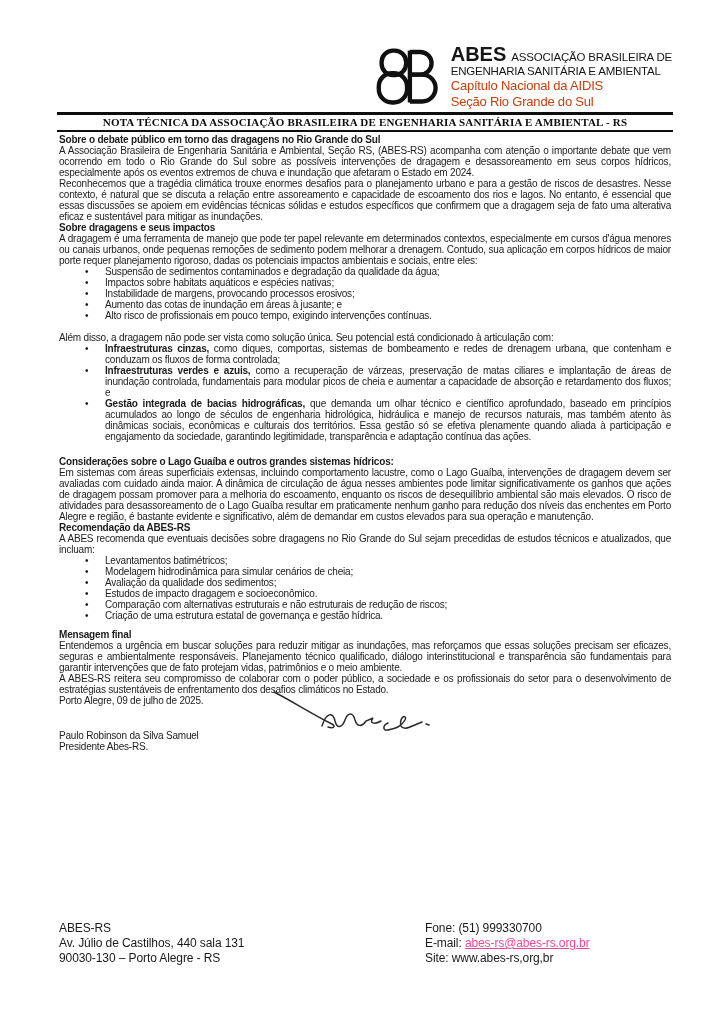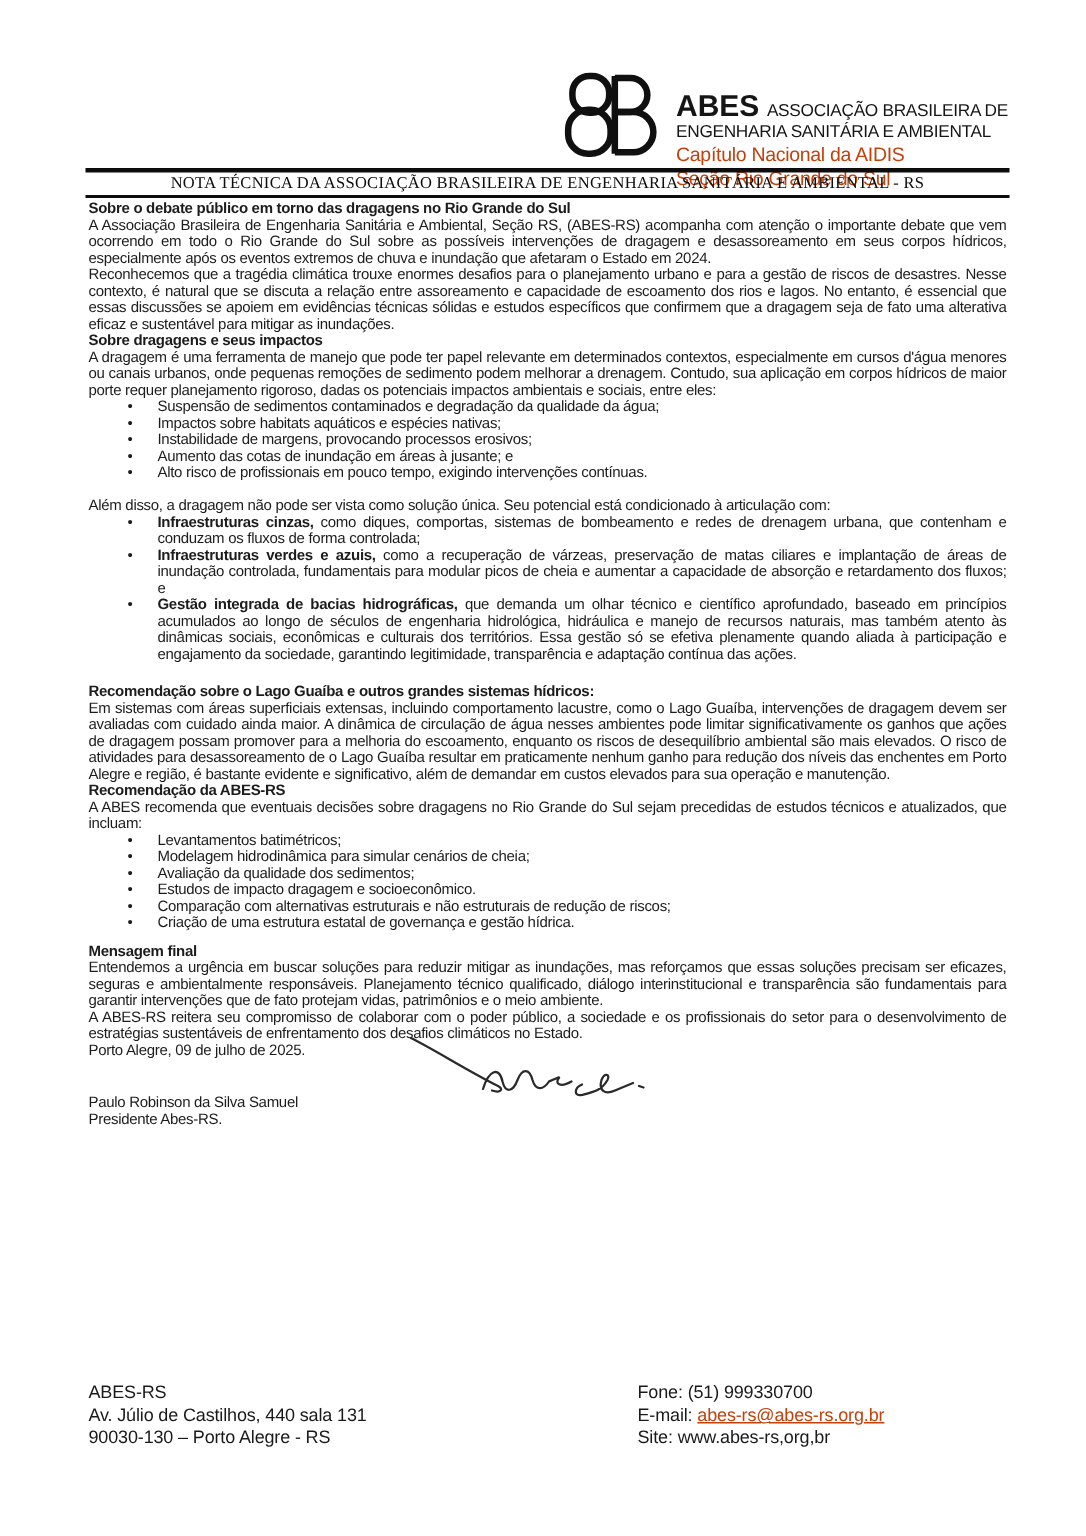--- a/index.html
+++ b/index.html
@@ -6,35 +6,35 @@
   .page{
     width:724px;height:1024px;position:relative;overflow:hidden;
     background:#ffffff;margin:0 auto;
     font-family:"Liberation Sans","DejaVu Sans",sans-serif;
     color:#1c1c1c;
   }
   
   .letterhead{position:absolute;top:44px;left:59px;right:52px;height:68px;}
   .head-inner{position:absolute;right:0;top:0;display:flex;align-items:flex-start;gap:10px;}
   .monogram{flex:0 0 auto;margin-top:2px;}
-  .org-text{flex:0 0 auto;line-height:1.05;color:#151515;letter-spacing:-0.2px;white-space:nowrap;margin-top:17px;}
+  .org-text{flex:0 0 auto;line-height:1.05;color:#151515;letter-spacing:-0.2px;white-space:nowrap;}
   .org-line1{display:flex;align-items:baseline;gap:5px;}
   .abes-big{font-size:20px;font-weight:bold;letter-spacing:0;}
   .org-small{font-size:11.5px;font-weight:500;}
   .org-script{font-size:13px;margin-top:2px;color:#c2410c;}
   .aidis{flex:0 0 auto;margin-top:1px;}
   
   .title-bar{
     position:absolute;top:112px;left:57px;right:51px;
     border-top:3px solid #0d0d0d;border-bottom:2px solid #0d0d0d;
     padding:1px 0 2px 0;
   }
   .doc-title{
     font-family:"Liberation Serif","DejaVu Serif",serif;
-    font-weight:normal;font-size:11px;text-align:center;color:#0d0d0d;
+    font-weight:bold;font-size:11px;text-align:center;color:#0d0d0d;
     letter-spacing:0.2px;
   }
   
   .body{
     position:absolute;top:134px;left:59px;right:53px;
     font-size:10px;line-height:11px;letter-spacing:-0.2px;
     text-align:justify;
   }
   .body p{margin:0;}
   .h{font-weight:bold;text-align:left;}
@@ -52,21 +52,21 @@
   .gap-c{height:8px;}
   .center{text-align:left;}
   .date-line{margin-top:7px;}
   .sig-wrap{text-align:center;height:30px;margin-top:-6px;}
   .sig-wrap svg{overflow:visible;}
   .sig-name{margin-top:2px;}
   .sig-title{margin-top:4px;}
   
   .footer{position:absolute;top:921px;left:59px;right:53px;font-size:12px;line-height:15px;letter-spacing:-0.1px;color:#1a1a1a;}
   .footer .col-right{position:absolute;left:366px;top:0;}
-  .email-link{color:#c2410c;text-decoration:underline;cursor:pointer;}
+  .email-link{color:#ec4899;text-decoration:underline;cursor:pointer;}
 </style>
 </head>
 <body>
 
 <div class="page">
 
   <header class="letterhead">
     <div class="head-inner">
       <span class="monogram">
         <svg width="66" height="62" viewBox="0 0 70 62">
@@ -139,21 +139,21 @@
           <span class="bullet">•</span>
           <span class="btext"><b>Infraestruturas verdes e azuis,</b><span> como a recuperação de várzeas, preservação de matas ciliares e implantação de áreas de inundação controlada, fundamentais para modular picos de cheia e aumentar a capacidade de absorção e retardamento dos fluxos; e</span></span>
         </li>
       <li>
           <span class="bullet">•</span>
           <span class="btext"><b>Gestão integrada de bacias hidrográficas,</b><span> que demanda um olhar técnico e científico aprofundado, baseado em princípios acumulados ao longo de séculos de engenharia hidrológica, hidráulica e manejo de recursos naturais, mas também atento às dinâmicas sociais, econômicas e culturais dos territórios. Essa gestão só se efetiva plenamente quando aliada à participação e engajamento da sociedade, garantindo legitimidade, transparência e adaptação contínua das ações.</span></span>
         </li>
     </ul>
 
     <div class="gap-b"></div>
-    <p class="h">Recomendação sobre o Lago Guaíba e outros grandes sistemas hídricos:</p>
+    <p class="h">Considerações sobre o Lago Guaíba e outros grandes sistemas hídricos:</p>
     <p>Em sistemas com áreas superficiais extensas, incluindo comportamento lacustre, como o Lago Guaíba, intervenções de dragagem devem ser avaliadas com cuidado ainda maior. A dinâmica de circulação de água nesses ambientes pode limitar significativamente os ganhos que ações de dragagem possam promover para a melhoria do escoamento, enquanto os riscos de desequilíbrio ambiental são mais elevados. O risco de atividades para desassoreamento de o Lago Guaíba resultar em praticamente nenhum ganho para redução dos níveis das enchentes em Porto Alegre e região, é bastante evidente e significativo, além de demandar em custos elevados para sua operação e manutenção.</p>
 
     <p class="h">Recomendação da ABES-RS</p>
     <p>A ABES recomenda que eventuais decisões sobre dragagens no Rio Grande do Sul sejam precedidas de estudos técnicos e atualizados, que incluam:</p>
 
     <ul class="blist rec">
       <li>
           <span class="bullet">•</span>
           <span class="btext">Levantamentos batimétricos;</span>
         </li>

